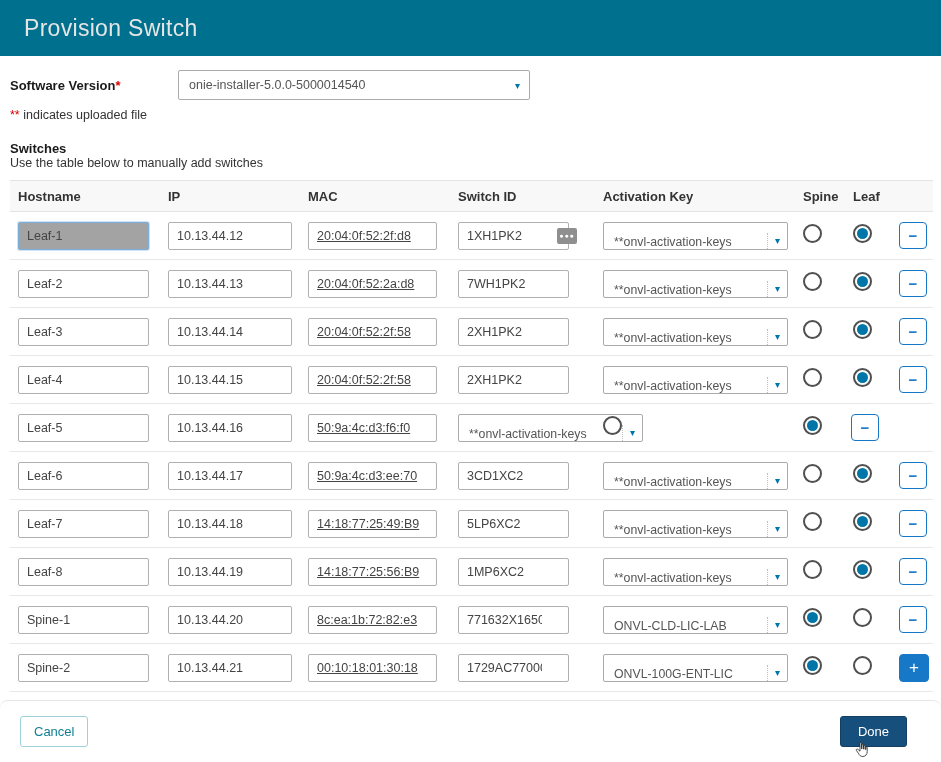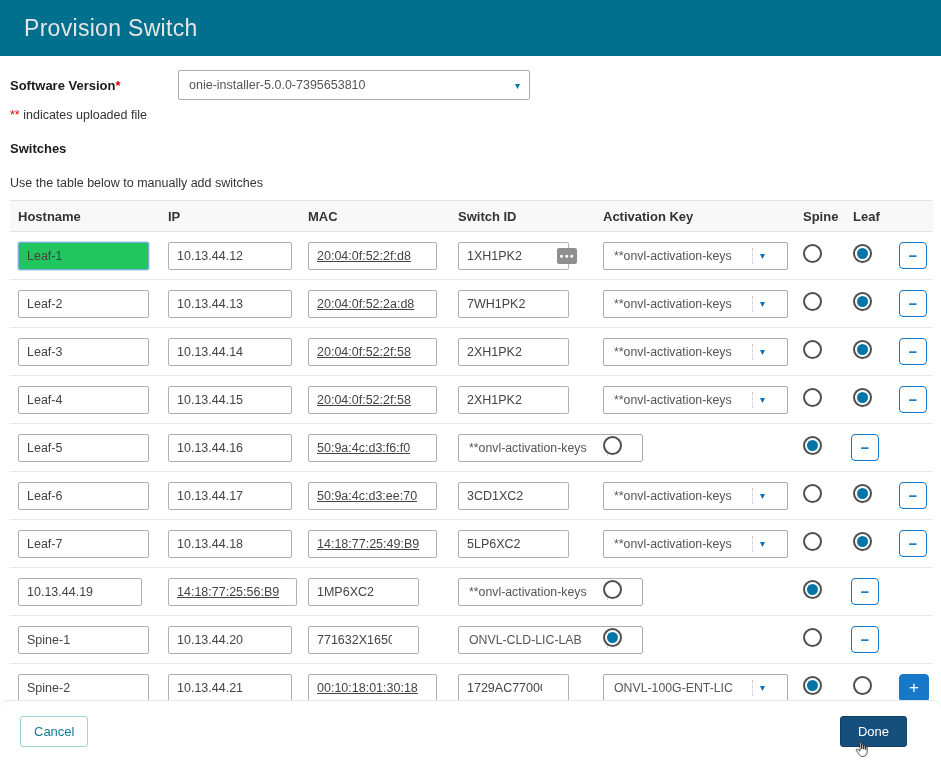--- a/index.html
+++ b/index.html
@@ -22,21 +22,21 @@
     border: 1px solid #ababab; border-radius: 2px; background: #fff; cursor: pointer;
     display: flex; align-items: center; justify-content: space-between;
     height: 30px; padding: 0 9px 0 10px; font-size: 12.5px; color: #555;
   }
   .sv-select { width: 352px; }
   .caret { color: #0076a8; font-size: 10px; margin-left: 8px; flex: 0 0 auto; }
 
   .note { margin-top: 8px; font-size: 12.5px; color: #333; }
   .note-marker { color: #d40000; }
   .switches-label { margin-top: 19px; font-size: 13px; font-weight: 700; color: #1a1a1a; }
-  .instruction { margin-top: 20px; font-size: 12.5px; color: #333; }
+  .instruction { margin-top: 0; font-size: 12.5px; color: #333; }
 
   
   .table { margin-top: 10px; }
   .thead, .trow {
     display: grid;
     grid-template-columns: 150px 140px 150px 145px 200px 50px 48px 1fr;
     align-items: center;
   }
   .thead {
     background: #f8f8f8; height: 32px;
@@ -48,27 +48,27 @@
   .cell { padding-left: 8px; position: relative; }
   .tinput {
     height: 28px; border: 1px solid #b0b0b0; border-radius: 2px;
     padding: 0 8px; font-size: 12.5px; color: #444; background: #fff;
     font-family: inherit; outline: none;
   }
   .hostname-input { width: 131px; }
   .ip-input { width: 124px; }
   .mac-input { width: 129px; text-decoration: underline; }
   .device-input { width: 111px; padding-right: 26px; }
-  .tinput.focused { background: #22c55e; border-color: #7aaedd; box-shadow: 0 0 0 1px #cfe3f6; }
+  .tinput.focused { background: #a3a3a3; border-color: #7aaedd; box-shadow: 0 0 0 1px #cfe3f6; }
   .ellipsis-btn {
     position: absolute; left: 107px; top: 50%; transform: translateY(-50%);
     width: 20px; height: 16px; background: #8f8f8f; color: #fff; border-radius: 2px;
     font-size: 7px; line-height: 16px; text-align: center; letter-spacing: 1px; cursor: pointer;
   }
-  .row-select { width: 185px; height: 28px; font-size: 12.3px; padding-right: 22px; }
+  .row-select { width: 185px; height: 28px; font-size: 12.3px; padding-right: 7px; align-items: flex-end; }
   .row-select .select-text { overflow: hidden; white-space: nowrap; }
   .row-select .caret { border-left: 1px dotted #bdbdbd; padding-left: 7px; margin-left: 6px; height: 16px; display: flex; align-items: center; }
 
   .radio-cell { padding-left: 8px; }
   .radio {
     width: 19px; height: 19px; border: 2px solid #4f4f4f; border-radius: 50%;
     display: inline-block; position: relative; background: #fff; cursor: pointer;
   }
   .radio.checked::after {
     content: ""; position: absolute; left: 2px; top: 2px; right: 2px; bottom: 2px;
@@ -107,21 +107,21 @@
   <span class="header-title">Provision Switch</span>
 </div>
 
 <div class="content">
 
   <div class="sv-row">
     <div class="sv-label">
       <span>Software Version</span><span class="req">*</span>
     </div>
     <div class="select sv-select">
-      <span class="select-text">onie-installer-5.0.0-7395653810</span>
+      <span class="select-text">onie-installer-5.0.0-5000014540</span>
       <span class="caret">▾</span>
     </div>
   </div>
 
   <div class="note">
     <span class="note-marker">**</span><span> indicates uploaded file</span>
   </div>
   <div class="switches-label">Switches</div>
   <div class="instruction">Use the table below to manually add switches</div>
 
@@ -345,20 +345,23 @@
     <div class="cell radio-cell">
       <span class="radio checked"></span>
     </div>
     <div class="cell action-cell">
       <button class="row-action remove">−</button>
     </div>
   </div>
 
   <div class="trow">
     <div class="cell">
+      <input class="tinput hostname-input" value="Leaf-8" style="">
+    </div>
+    <div class="cell">
       <input class="tinput ip-input" value="10.13.44.19" style="">
     </div>
     <div class="cell">
       <input class="tinput mac-input" value="14:18:77:25:56:B9" style="">
     </div>
     <div class="cell">
       <input class="tinput device-input" value="1MP6XC2" style="">
       
     </div>
     <div class="cell">
@@ -377,20 +380,23 @@
       <button class="row-action remove">−</button>
     </div>
   </div>
 
   <div class="trow">
     <div class="cell">
       <input class="tinput hostname-input" value="Spine-1" style="">
     </div>
     <div class="cell">
       <input class="tinput ip-input" value="10.13.44.20" style="">
+    </div>
+    <div class="cell">
+      <input class="tinput mac-input" value="8c:ea:1b:72:82:e3" style="">
     </div>
     <div class="cell">
       <input class="tinput device-input" value="771632X1650002" style="">
       
     </div>
     <div class="cell">
       <div class="select row-select">
         <span class="select-text">ONVL-CLD-LIC-LAB</span>
         <span class="caret">▾</span>
       </div>

